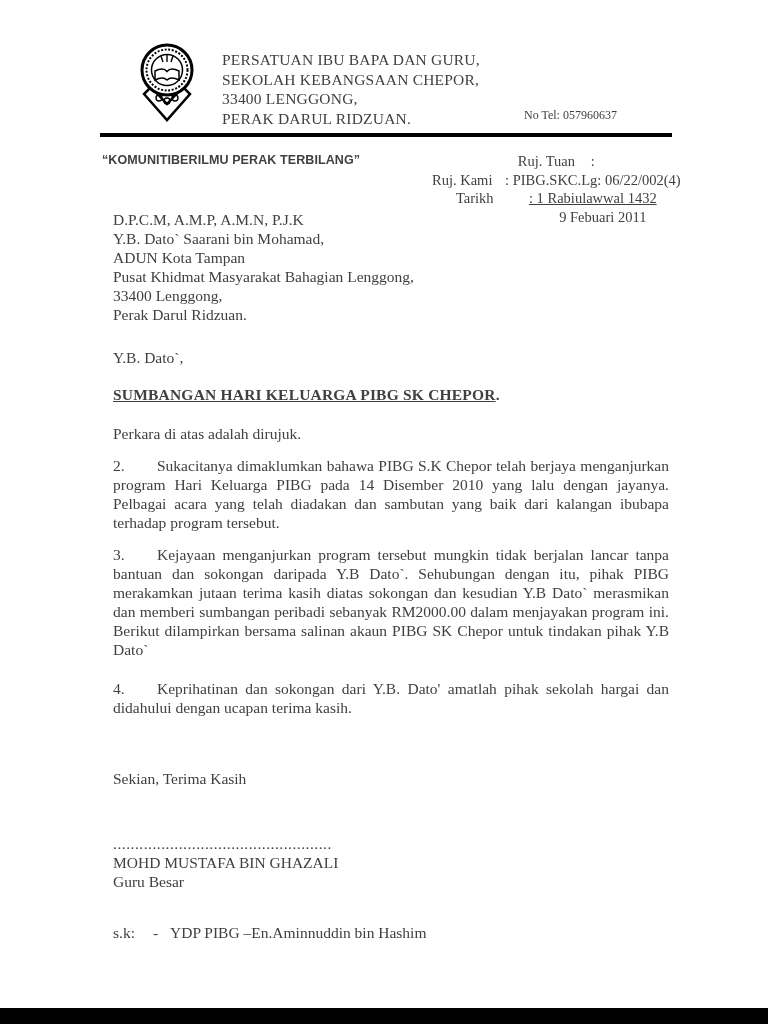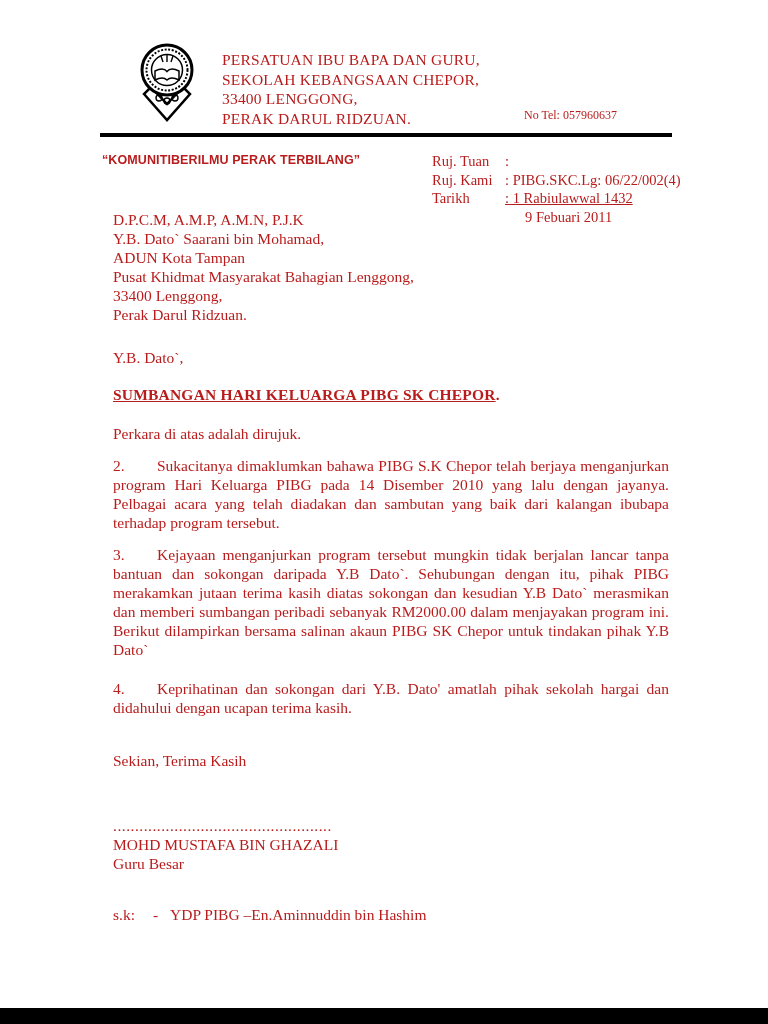--- a/index.html
+++ b/index.html
@@ -2,48 +2,48 @@
 <html><head>
 <meta charset="utf-8">
 <style>
   * { margin: 0; padding: 0; box-sizing: border-box; }
   html, body { background: #ffffff; }
   .page {
     position: relative;
     width: 768px;
     height: 1024px;
     background: #ffffff;
-    color: #b91c1c;
+    color: #404040;
     font-family: "Liberation Serif", serif;
     overflow: hidden;
     margin: 0 auto;
   }
   .logo { position: absolute; left: 136px; top: 42px; width: 62px; height: 82px; }
   .header-text { position: absolute; left: 222px; top: 50px; font-size: 15.5px; line-height: 19.5px; letter-spacing: 0.2px; }
   .tel { position: absolute; left: 524px; top: 108px; font-size: 12px; }
   .rule { position: absolute; left: 100px; top: 133px; width: 572px; height: 4px; background: #000; }
   .motto {
     position: absolute; left: 102px; top: 153px;
     font-family: "Liberation Sans", sans-serif;
     font-weight: bold; 
     font-size: 12.5px; letter-spacing: 0.1px;
   }
   .refs { position: absolute; left: 432px; top: 152px; font-size: 14.5px; line-height: 18.5px; }
-  .ref-row { display: flex; }
+  .ref-row { display: flex; justify-content: center; }
   .ref-label { width: 73px; flex: 0 0 73px; }
   .u { text-decoration: underline; }
   .date2 { padding-left: 93px; }
   .content { position: absolute; left: 113px; top: 210px; width: 556px; font-size: 15.5px; line-height: 19px; }
   .recipient div { white-space: nowrap; }
   .salutation { margin-top: 24px; }
   .subject { margin-top: 18px; font-weight: bold; letter-spacing: 0.2px; }
   .para { margin-top: 20px; text-align: justify; }
   .para-tight { margin-top: 13px; }
   .pnum { display: inline-block; width: 44px; }
-  .closing { margin-top: 34px; }
+  .closing { margin-top: 52px; }
   .sig { margin-top: 46px; }
   .dots { letter-spacing: 0.5px; }
   .cc { margin-top: 32px; display: flex; }
   .cc-label { width: 40px; flex: 0 0 40px; }
   .cc-dash { width: 17px; flex: 0 0 17px; }
   .bottom-bar { position: absolute; left: 0; bottom: 0; width: 768px; height: 16px; background: #000; }
 </style>
 </head>
 <body>
 

